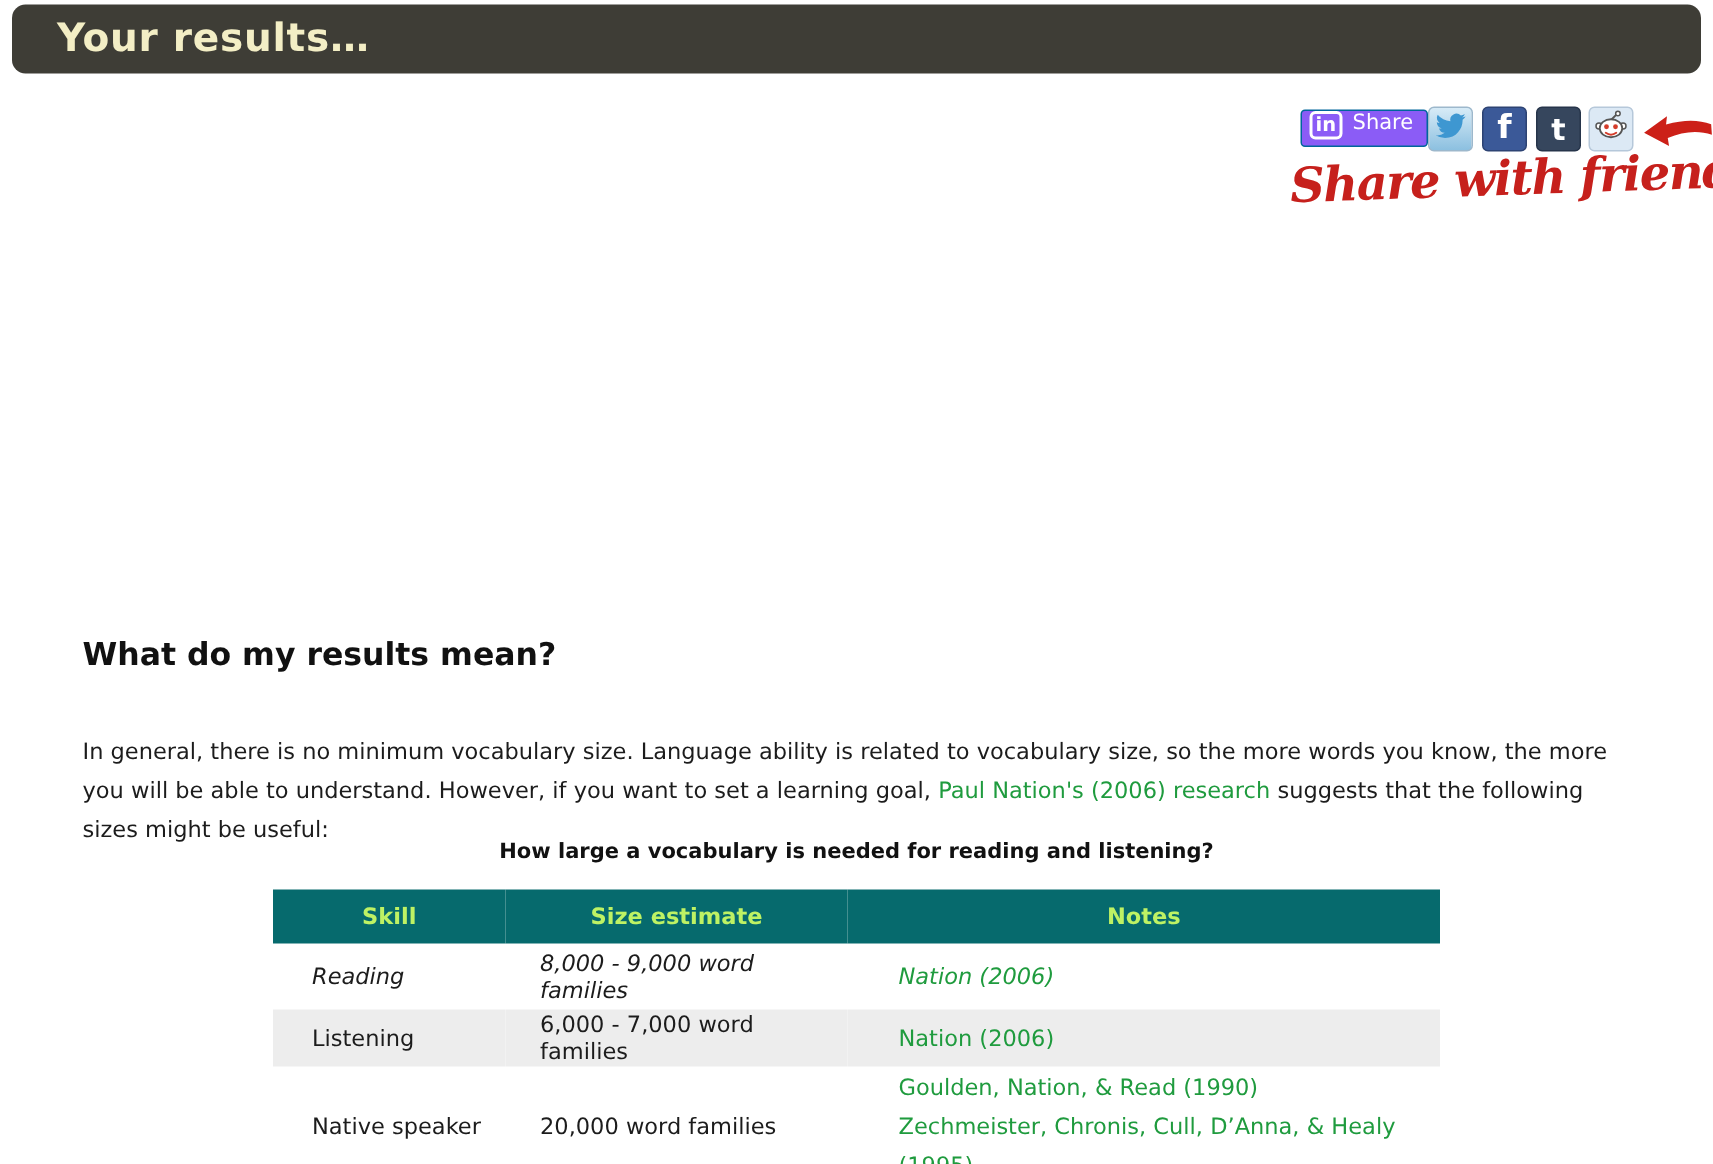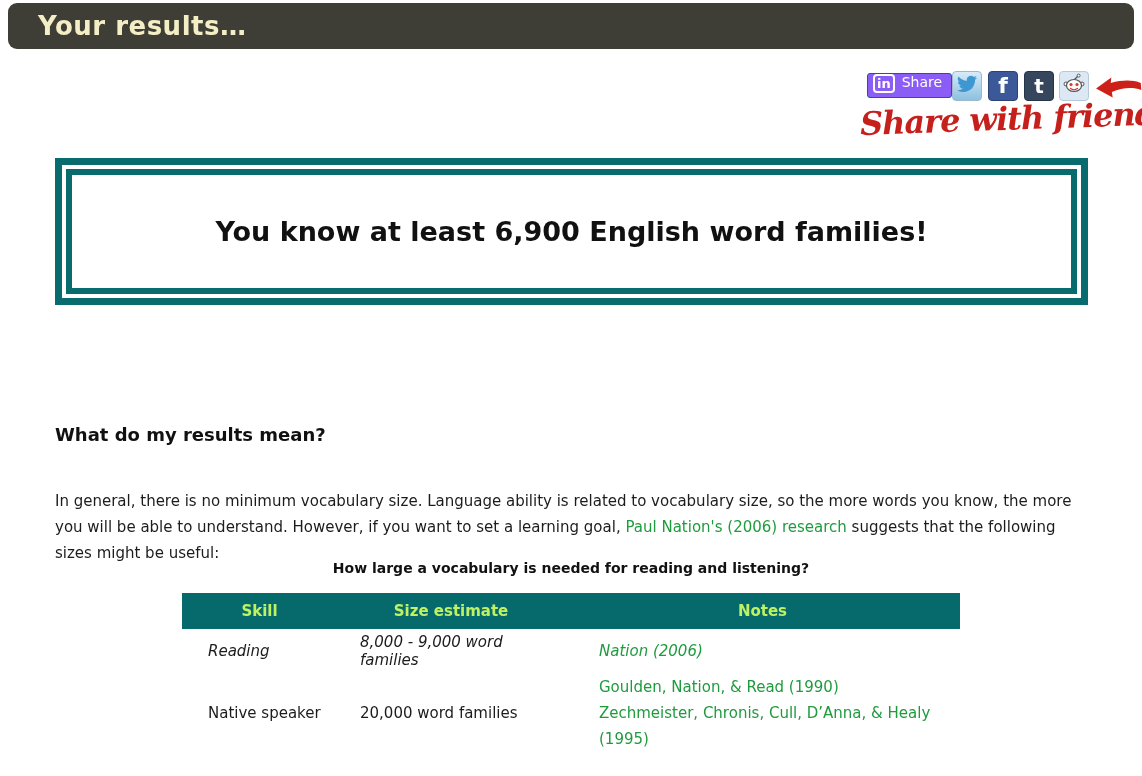--- a/index.html
+++ b/index.html
@@ -23,21 +23,21 @@
   .glyph.t{font-size:20px;}
   .arrow{position:absolute;left:1094px;top:73px;width:48px;height:28px;transform:rotate(-4deg);}
   .share-caption{position:absolute;left:860px;top:100px;width:282px;white-space:nowrap;font-family:"DejaVu Serif","Liberation Serif",serif;font-style:italic;font-weight:bold;font-size:32px;color:#c6201c;transform:rotate(-2deg);letter-spacing:-1px;}
 
   
   .result-outer{position:absolute;left:55px;top:158px;width:1033px;height:147px;box-sizing:border-box;border:7px solid #086b6e;padding:4px;}
   .result-inner{width:100%;height:100%;box-sizing:border-box;border:6px solid #086b6e;display:flex;align-items:center;justify-content:center;}
   .result-text{font-size:27px;font-weight:bold;color:#111;}
 
   
-  .section-heading{position:absolute;left:55px;top:424px;font-size:18px;font-weight:bold;color:#111;}
+  .section-heading{position:absolute;left:55px;top:424px;font-size:21px;font-weight:bold;color:#111;}
   .paragraph{position:absolute;left:55px;top:472px;width:1032px;font-size:15px;line-height:26px;color:#1c1c1c;margin-top:16px;}
   a.green-link{color:#1f9b3e;text-decoration:none;cursor:pointer;}
 
   
   .table-wrap{position:absolute;left:182px;top:560px;width:778px;}
   .table-title{text-align:center;font-size:14px;font-weight:bold;color:#111;margin-bottom:17px;}
   table.vocab{width:778px;border-collapse:collapse;table-layout:fixed;font-size:15px;}
   table.vocab col.c1{width:155px;} table.vocab col.c2{width:228px;} table.vocab col.c3{width:395px;}
   table.vocab th{background:#066a6d;color:#bef264;font-weight:bold;height:34px;text-align:center;font-size:15px;}
   table.vocab td{vertical-align:middle;color:#1c1c1c;}
@@ -91,25 +91,20 @@
   </div>
 
   <div class="arrow">
     <svg width="48" height="28" viewBox="0 0 48 26">
       <path d="M2 13 L18 3 L17 8.5 C 30 6 39 7 47 10.5 L47 17.5 C 38 13.5 28 14 17.5 17.5 L18 23 Z" fill="#cc2018"></path>
     </svg>
   </div>
 
   <div class="share-caption">Share with friends!</div>
 
-  <div class="result-outer">
-    <div class="result-inner">
-      <span class="result-text">You know at least 6,900 English word families!</span>
-    </div>
-  </div>
 
   <div class="section-heading">What do my results mean?</div>
 
   <div class="paragraph"><span>In general, there is no minimum vocabulary size. Language ability is related to vocabulary size, so the more words you know, the more you will be able to understand. However, if you want to set a learning goal, </span><a class="green-link">Paul Nation's (2006) research</a><span> suggests that the following sizes might be useful:</span></div>
 
   <div class="table-wrap">
     <div class="table-title">How large a vocabulary is needed for reading and listening?</div>
     <table class="vocab">
       <colgroup>
           <col class="c1">
@@ -124,20 +119,27 @@
         </tr>
       </thead>
       <tbody>
         <tr class="r1">
           <td class="skill">Reading</td>
           <td class="size">8,000 - 9,000 word families</td>
           <td class="notes">
             <a class="green-link">Nation (2006)</a>
           </td>
         </tr>
+        <tr class="r2">
+          <td class="skill">Listening</td>
+          <td class="size">6,000 - 7,000 word families</td>
+          <td class="notes">
+            <a class="green-link">Nation (2006)</a>
+          </td>
+        </tr>
         <tr class="r3">
           <td class="skill">Native speaker</td>
           <td class="size">20,000 word families</td>
           <td class="notes">
             <div class="note-line"><a class="green-link">Goulden, Nation, &amp; Read (1990)</a></div>
             <div class="note-line"><a class="green-link">Zechmeister, Chronis, Cull, D’Anna, &amp; Healy (1995)</a></div>
           </td>
         </tr>
       </tbody>
     </table>

